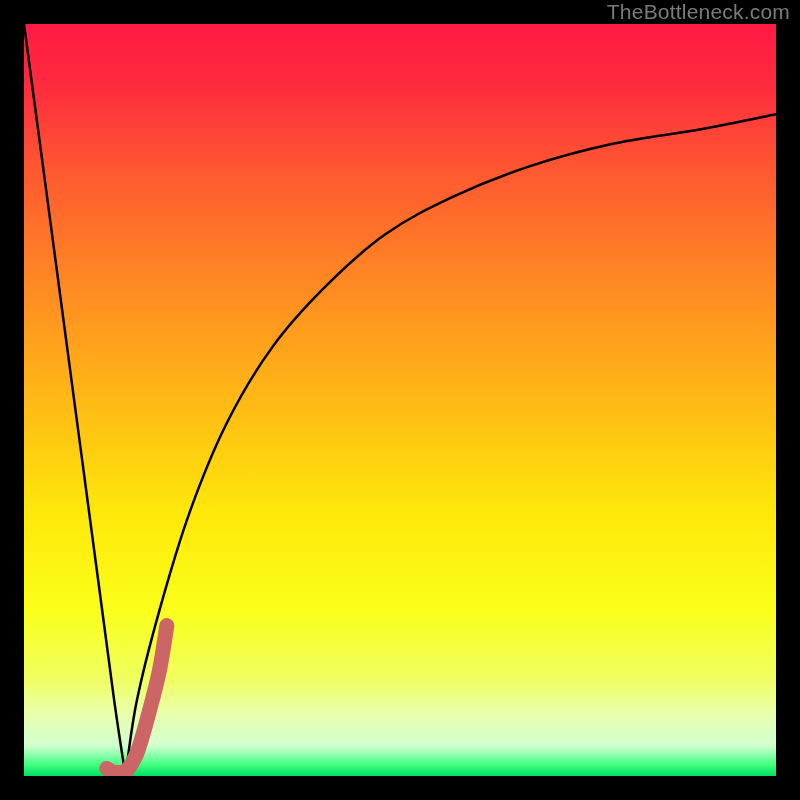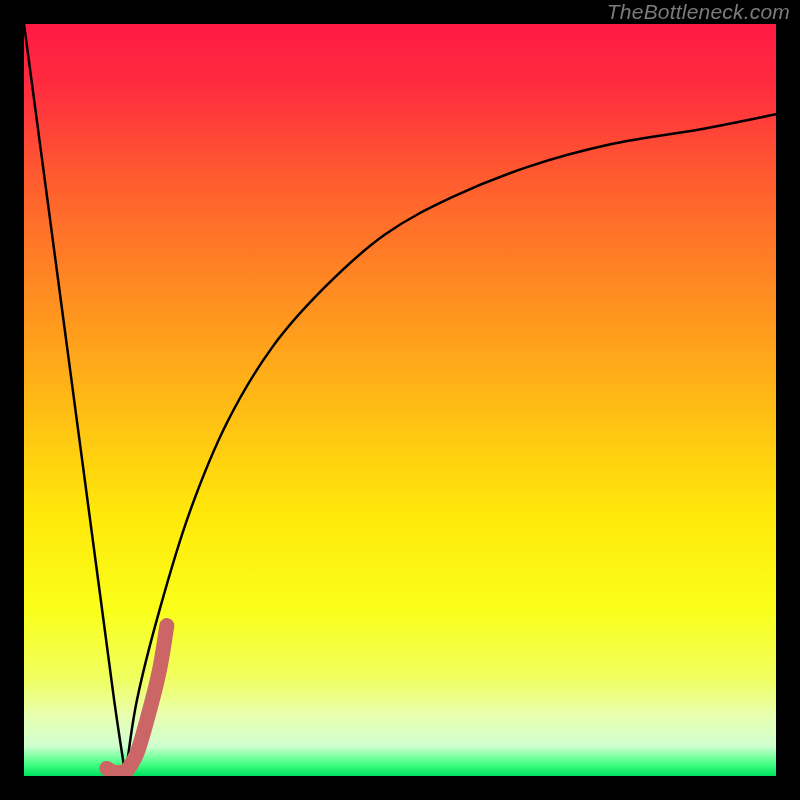--- a/index.html
+++ b/index.html
@@ -9,21 +9,20 @@
     height: 800px;
     overflow: hidden;
     background: #000;
     font-family: Arial, Helvetica, sans-serif;
   }
   .frame {
     position: relative;
     width: 800px;
     height: 800px;
     background: #000;
-    font-style: italic;
   }
   .plot-area {
     position: absolute;
     left: 24px;
     top: 24px;
     width: 752px;
     height: 752px;
     overflow: hidden;
   }
   .gradient {

